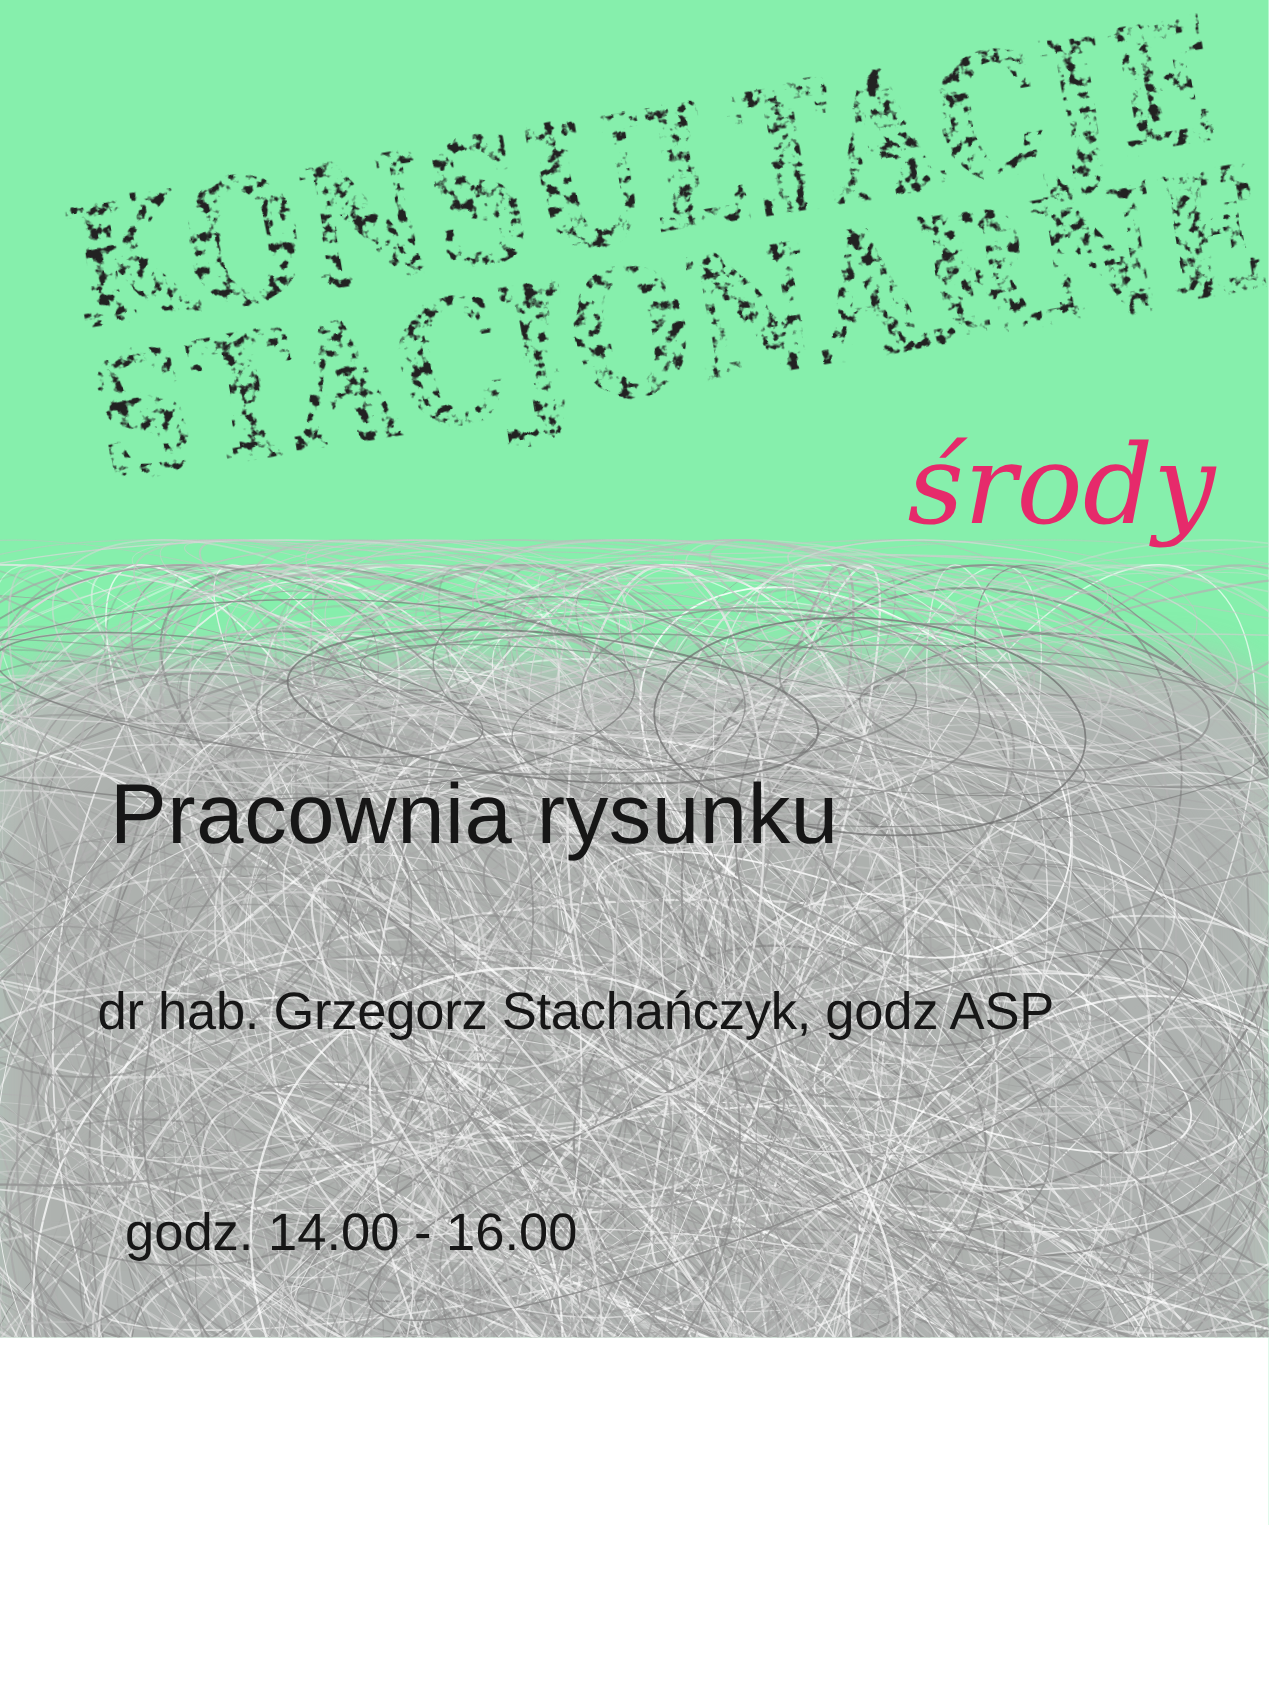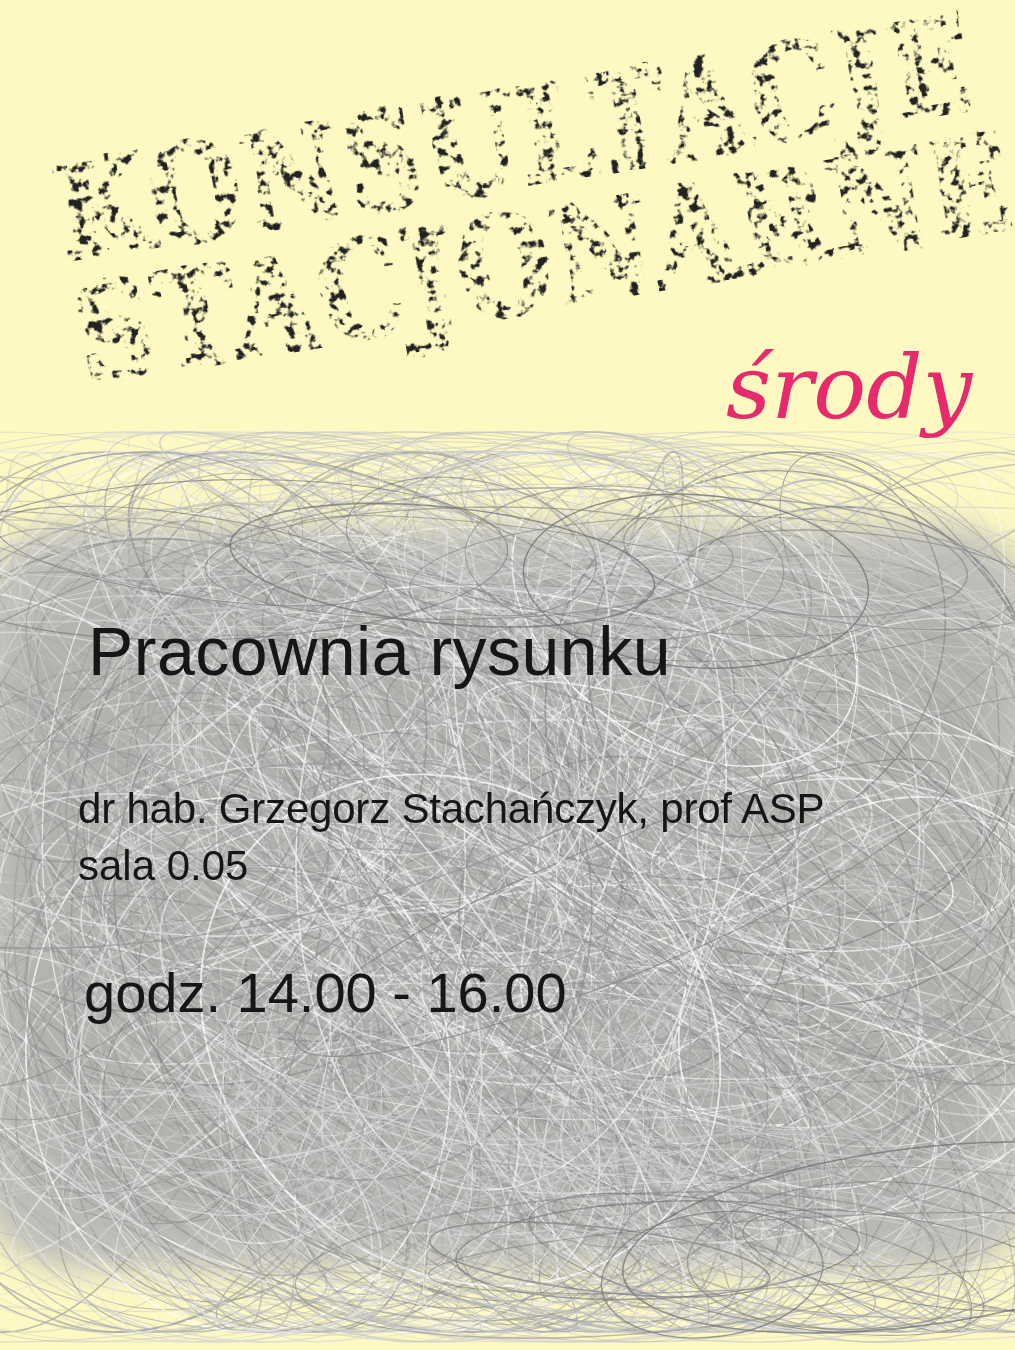--- a/index.html
+++ b/index.html
@@ -1,19 +1,19 @@
 <!DOCTYPE html>
 <html><head>
 <meta charset="utf-8">
 <style>
   html,body{margin:0;padding:0;background:#ffffff;}
   .poster{
     position:relative;
-    width:1015px;height:1350px;
-    background:#fef9c3;
+    width:1015px;height:1070px;
+    background:#86efac;
     overflow:hidden;
     font-family:"Liberation Sans",sans-serif;
   }
   #scribble-svg{
     position:absolute;left:0;top:0;width:1015px;height:1350px;
     z-index:0;
   }
   .headline{
     position:absolute;
     z-index:2;
@@ -48,21 +48,21 @@
   .info{
     position:absolute;
     z-index:2;
     color:#161616;
     line-height:1;
     white-space:nowrap;
   }
   .studio-title{left:88px;top:617px;font-size:68px;letter-spacing:0.5px;}
   .lecturer{left:78px;top:788px;font-size:42px;letter-spacing:-0.2px;}
   .room{left:78px;top:845px;font-size:42px;}
-  .hours{left:84px;top:965px;font-size:56px;}
+  .hours{left:100px;top:965px;font-size:42px;}
 </style>
 </head>
 <body>
 
 <div class="poster">
 
   <svg id="scribble-svg" viewBox="0 0 1015 1350" xmlns="http://www.w3.org/2000/svg" aria-hidden="true">
     <defs>
       <filter id="soft" x="-20%" y="-20%" width="140%" height="140%">
         <feGaussianBlur stdDeviation="16"></feGaussianBlur>
@@ -771,17 +771,16 @@
   <div class="headline headline-1" style="color: rgb(36, 36, 36); -webkit-text-stroke: 4px rgb(36, 36, 36);">
     <span class="squeeze">KONSULTACJE</span>
   </div>
   <div class="headline headline-2" style="color: rgb(36, 36, 36); -webkit-text-stroke: 4px rgb(36, 36, 36);">
     <span class="squeeze">STACJONARNE</span>
   </div>
 
   <div class="day" style="color: rgb(230, 42, 107);">środy</div>
 
   <div class="info studio-title" style="color: rgb(22, 22, 22); text-align: center;">Pracownia rysunku</div>
-  <div class="info lecturer" style="color: rgb(22, 22, 22);">dr hab. Grzegorz Stachańczyk, prof ASP</div>
-  <div class="info room" style="color: rgb(22, 22, 22);">sala 0.05</div>
+  <div class="info lecturer" style="color: rgb(22, 22, 22);">dr hab. Grzegorz Stachańczyk, godz ASP</div>
   <div class="info hours" style="color: rgb(22, 22, 22);">godz. 14.00 - 16.00</div>
 
 </div>
 
 </body></html>

